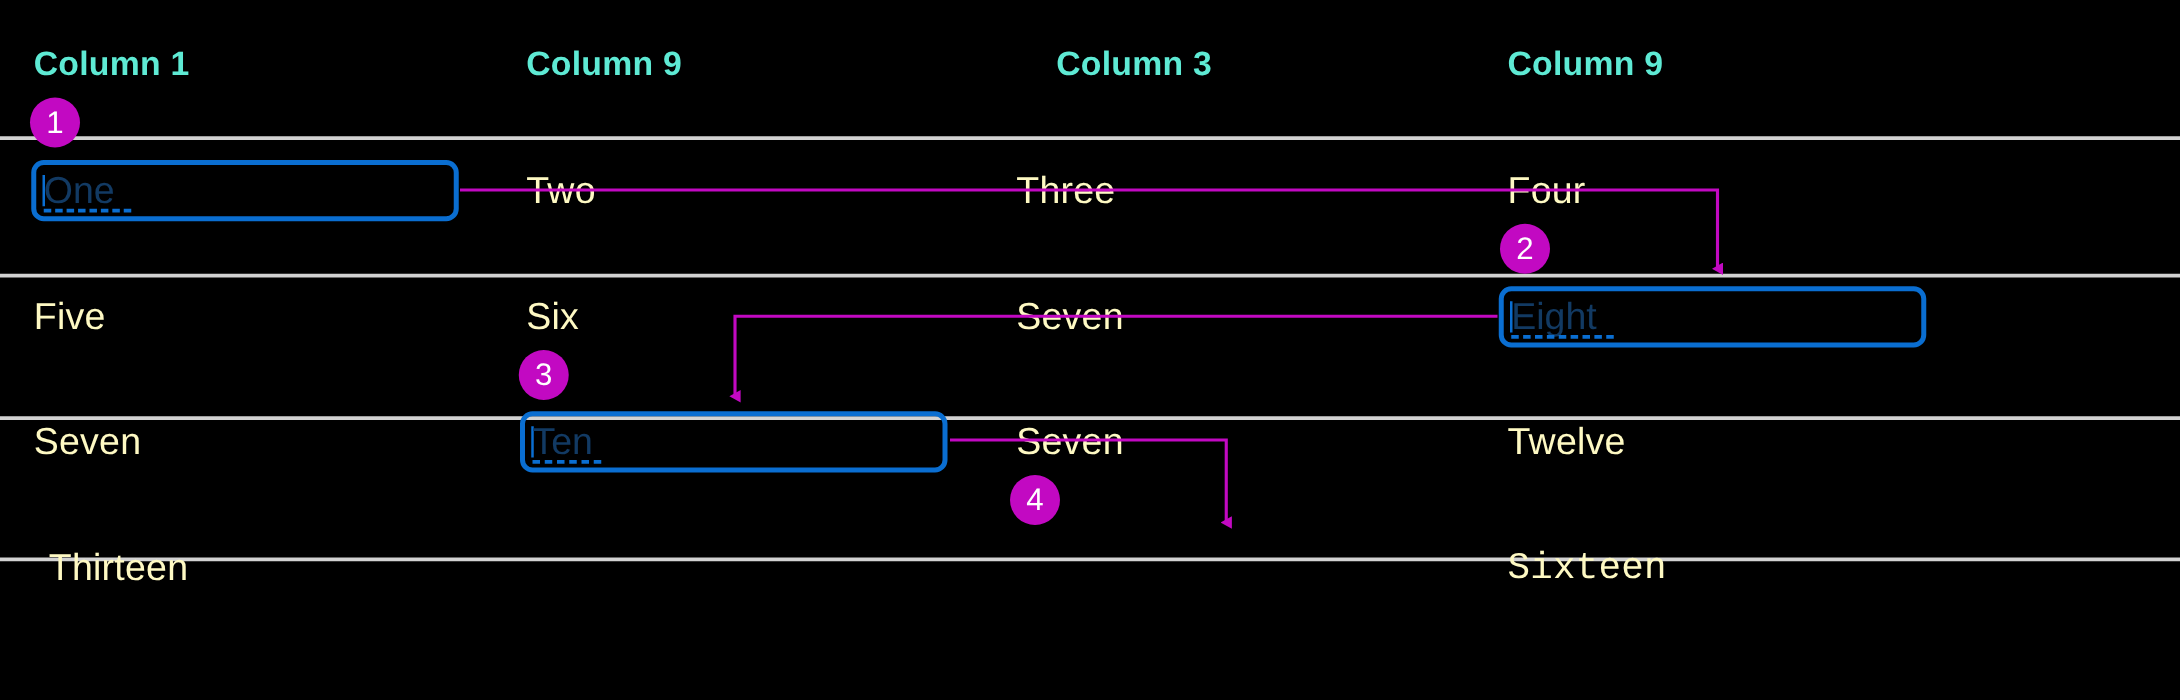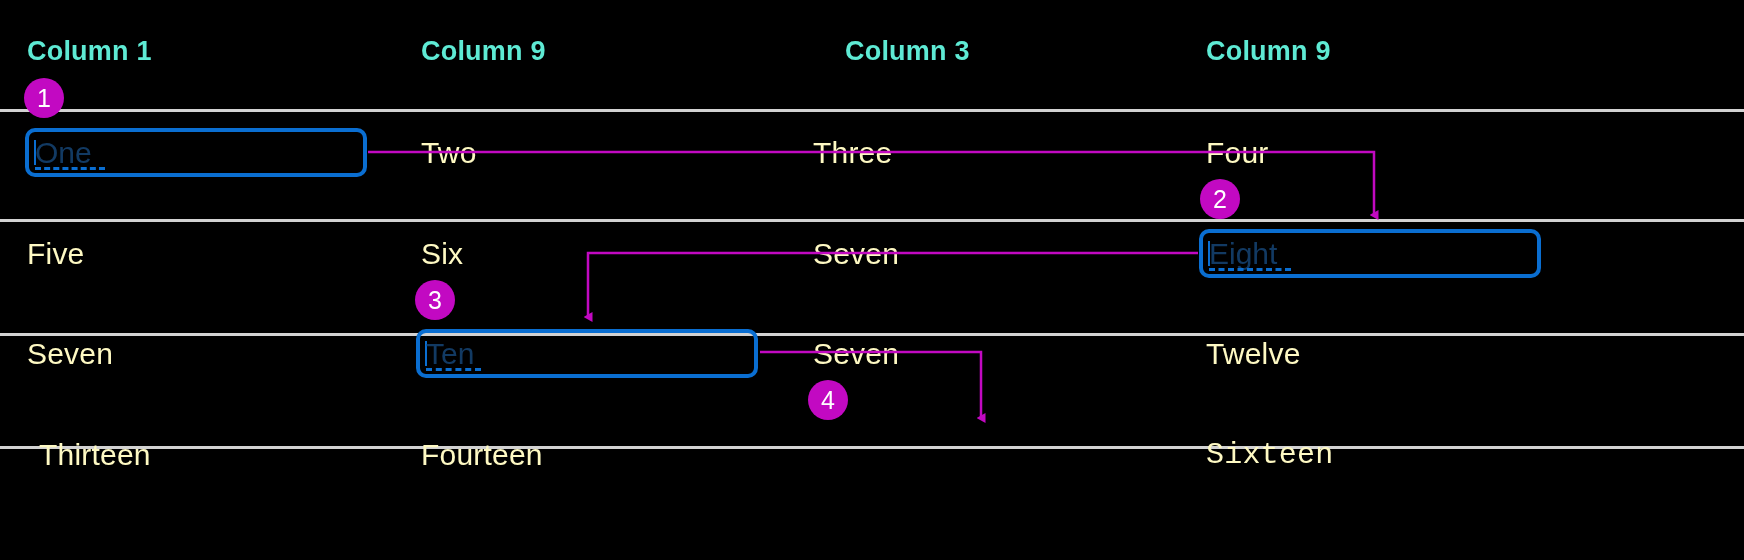--- a/index.html
+++ b/index.html
@@ -116,21 +116,20 @@
 
   <div class="cell" style="left:27px;  top:237px;">Five</div>
   <div class="cell" style="left:421px; top:237px;">Six</div>
   <div class="cell" style="left:813px; top:237px;">Seven</div>
 
   <div class="cell" style="left:27px;  top:337px;">Seven</div>
   <div class="cell" style="left:813px; top:337px;">Seven</div>
   <div class="cell" style="left:1206px;top:337px;">Twelve</div>
 
   <div class="cell" style="left:27px;  top:438px;margin-left:12px;">Thirteen</div>
-  <div class="cell" style="left:421px; top:438px;">Fourteen</div>
   <div class="cell" style="left:1206px;top:438px;font-family:Liberation Mono, monospace;">Sixteen</div>
 
   <svg id="connectors" viewBox="0 0 1744 560" width="1744" height="560" xmlns="http://www.w3.org/2000/svg">
     <defs>
       <marker id="arrowhead" markerWidth="10" markerHeight="9" refX="5" refY="4.5" orient="auto" markerUnits="userSpaceOnUse">
         <path d="M0,0 L10,0 L5,9 Z" fill="#c209c2"></path>
       </marker>
     </defs>
 
     <path d="M368,152 L1374,152 L1374,215" fill="none" stroke="#c209c2" stroke-width="2.5" marker-end="url(#arrowhead)"></path>

